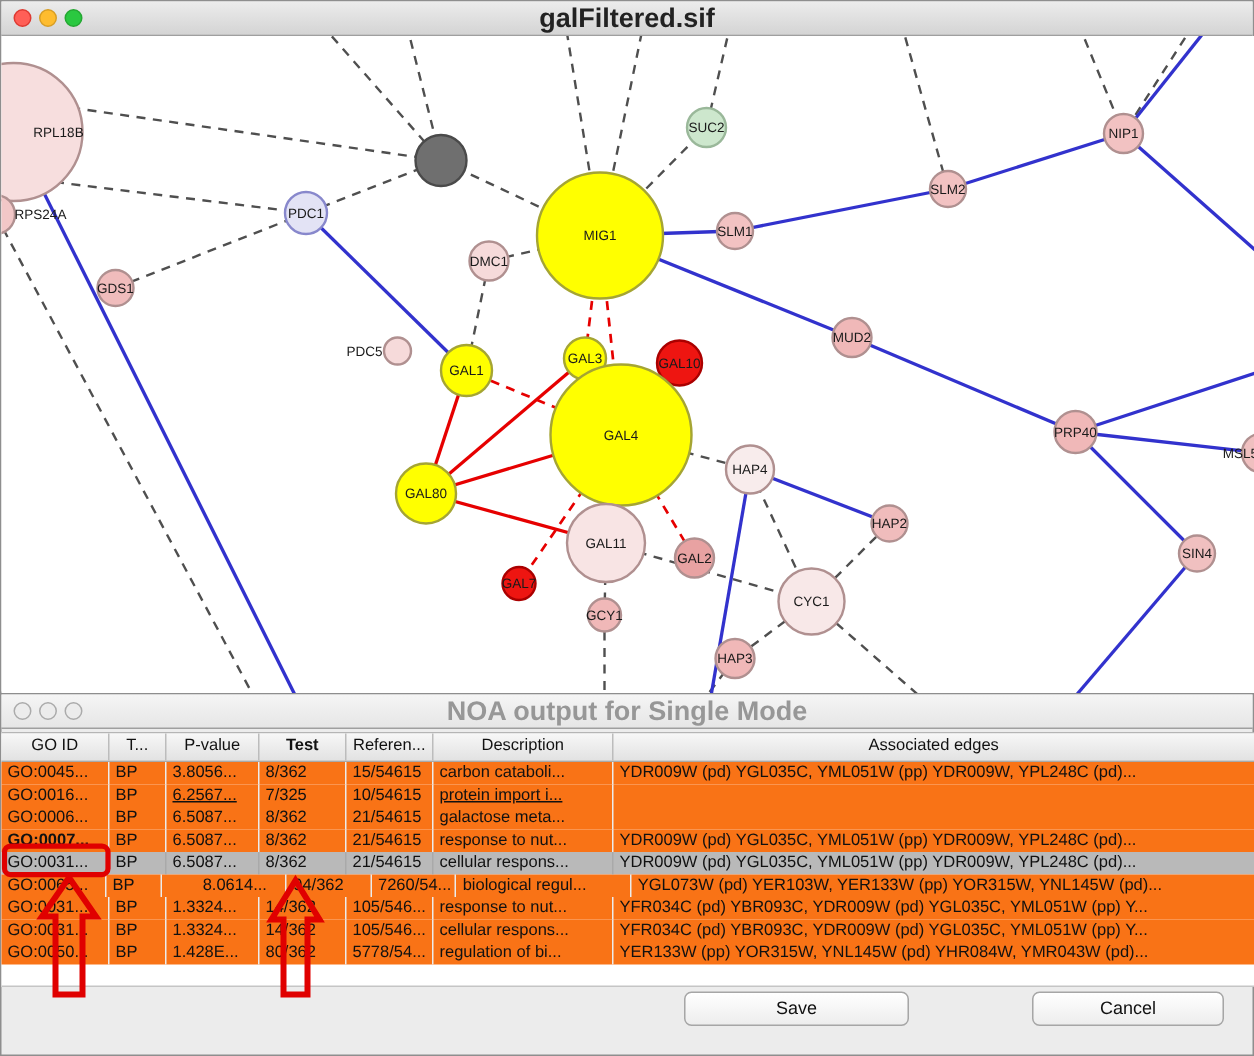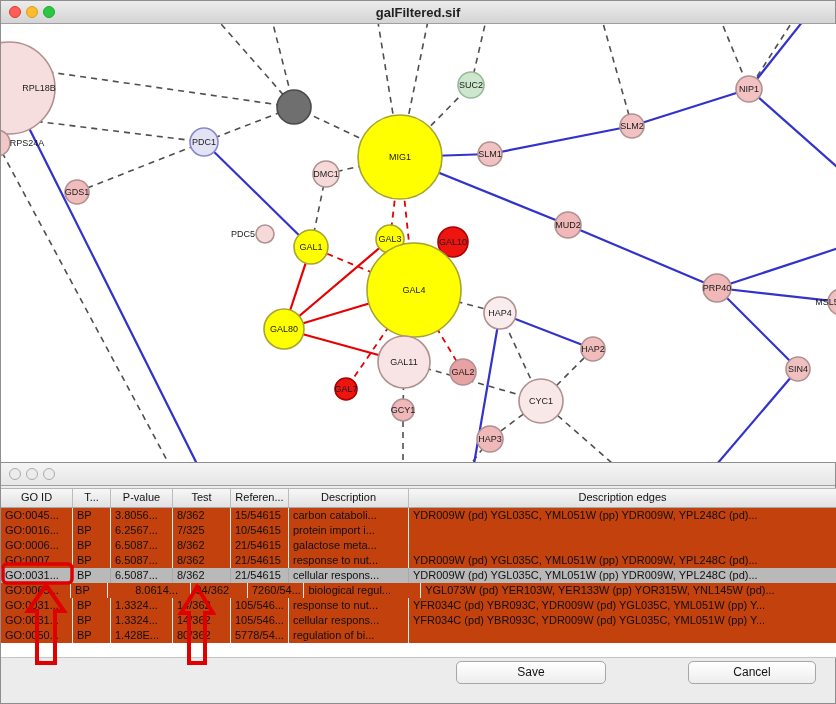--- a/index.html
+++ b/index.html
@@ -1,41 +1,41 @@
 <!DOCTYPE html>
 <html><head>
 <meta charset="utf-8">
 <style>
   html,body{margin:0;padding:0;}
   body{width:836px;height:704px;position:relative;font-family:"Liberation Sans",sans-serif;background:#dcdcdc;overflow:hidden;}
   .window{position:absolute;left:0;width:836px;box-sizing:border-box;border:1px solid #8e8e8e;}
   
   #win-net{top:0;height:462px;background:#ffffff;}
   .titlebar{height:22px;background:linear-gradient(#ececec,#d4d4d4);border-bottom:1px solid #9f9f9f;position:relative;display:flex;align-items:center;justify-content:center;}
-  .titlebar .title{font-size:13px;font-weight:bold;color:#222;}
+  .titlebar .title{font-size:18px;font-weight:bold;color:#222;}
   .lights{position:absolute;left:8px;top:5px;display:flex;gap:5px;}
   .light{width:12px;height:12px;border-radius:50%;box-sizing:border-box;border:1px solid #999;}
   .light.close{background:#ff5f57;border-color:#de3a32;}
   .light.min{background:#febc2e;border-color:#d89e24;}
   .light.zoom{background:#2ac840;border-color:#24a732;}
   .light.inactive{background:#ececec;border-color:#ababab;}
   #graph-svg{display:block;background:#ffffff;}
   .edge-pp{stroke:#3232cd;stroke-width:2.2;fill:none;}
   .edge-pd{stroke:#4f4f4f;stroke-width:1.6;stroke-dasharray:6,5;fill:none;}
   .edge-red-pp{stroke:#e60000;stroke-width:2.2;fill:none;}
   .edge-red-pd{stroke:#e60000;stroke-width:1.8;stroke-dasharray:6,5;fill:none;}
   .node-label{font-family:"Liberation Sans",sans-serif;font-size:9px;fill:#1a1a1a;text-anchor:middle;}
   
   #win-noa{top:462px;height:242px;background:#ececec;}
   #win-noa .titlebar{background:linear-gradient(#f5f5f5,#e6e6e6);}
   #win-noa .title{color:#979797;}
   .table{position:absolute;top:25px;left:0;width:836px;height:168px;background:#ffffff;border-top:1px solid #b5b5b5;border-bottom:1px solid #c5c5c5;}
   .thead{display:flex;height:18px;background:linear-gradient(#f7f7f7,#e2e2e2);border-bottom:1px solid #a9a9a9;}
   .th{font-size:11px;color:#111;text-align:center;line-height:17px;box-sizing:border-box;border-right:1px solid #bcbcbc;overflow:hidden;white-space:nowrap;}
-  .tr{display:flex;height:15px;background:#c2410c;}
+  .tr{display:flex;height:15px;background:#f97316;}
   .tr.selected{background:#b9b9b9;}
   .td{font-size:11px;color:#111;line-height:15px;box-sizing:border-box;padding-left:4px;border-right:1px solid #ececec;overflow:hidden;white-space:nowrap;}
   .tr.selected .td{border-right-color:#a9a9a9;}
   .btn{position:absolute;height:21px;border:1px solid #a6a6a6;border-radius:5px;background:linear-gradient(#ffffff,#ededed);font-size:12px;color:#111;text-align:center;line-height:20px;box-shadow:0 1px 0 rgba(255,255,255,.7) inset;}
   #annot-svg{position:absolute;top:0;left:0;pointer-events:none;}
   .annot{stroke:#e00000;fill:none;}
 </style>
 </head>
 <body>
 
@@ -161,60 +161,61 @@
     </svg>
 </div>
 
 <div class="window" id="win-noa">
   <div class="titlebar">
     <div class="lights">
       <div class="light inactive"></div>
       <div class="light inactive"></div>
       <div class="light inactive"></div>
     </div>
+    <span class="title">NOA output for Single Mode</span>
   </div>
 
   <div class="table">
     <div class="thead" id="thead">
         <div class="th" style="width: 72px;">GO ID</div>
         <div class="th" style="width: 38px;">T...</div>
         <div class="th" style="width: 62px;">P-value</div>
-        <div class="th" style="width: 58px;">Test</div>
+        <div class="th" style="width: 58px; font-weight: bold;">Test</div>
         <div class="th" style="width: 58px;">Referen...</div>
         <div class="th" style="width: 120px;">Description</div>
-        <div class="th" style="width: 428px;">Description edges</div>
+        <div class="th" style="width: 428px;">Associated edges</div>
       </div>
     <div id="tbody">
         <div class="tr">
           <div class="td" style="width: 72px;">GO:0045...</div>
           <div class="td" style="width: 38px;">BP</div>
           <div class="td" style="width: 62px;">3.8056...</div>
           <div class="td" style="width: 58px;">8/362</div>
           <div class="td" style="width: 58px;">15/54615</div>
           <div class="td" style="width: 120px;">carbon cataboli...</div>
           <div class="td" style="width: 428px;">YDR009W (pd) YGL035C, YML051W (pp) YDR009W, YPL248C (pd)...</div>
         </div>
         <div class="tr">
           <div class="td" style="width: 72px;">GO:0016...</div>
           <div class="td" style="width: 38px;">BP</div>
-          <div class="td" style="width: 62px;">6.2567...</div>
+          <div class="td" style="width: 62px; text-decoration: underline;">6.2567...</div>
           <div class="td" style="width: 58px;">7/325</div>
           <div class="td" style="width: 58px;">10/54615</div>
-          <div class="td" style="width: 120px;">protein import i...</div>
+          <div class="td" style="width: 120px; text-decoration: underline;">protein import i...</div>
         </div>
         <div class="tr">
           <div class="td" style="width: 72px;">GO:0006...</div>
           <div class="td" style="width: 38px;">BP</div>
           <div class="td" style="width: 62px;">6.5087...</div>
           <div class="td" style="width: 58px;">8/362</div>
           <div class="td" style="width: 58px;">21/54615</div>
           <div class="td" style="width: 120px;">galactose meta...</div>
         </div>
         <div class="tr">
-          <div class="td" style="width: 72px;">GO:0007...</div>
+          <div class="td" style="width: 72px; font-weight: bold;">GO:0007...</div>
           <div class="td" style="width: 38px;">BP</div>
           <div class="td" style="width: 62px;">6.5087...</div>
           <div class="td" style="width: 58px;">8/362</div>
           <div class="td" style="width: 58px;">21/54615</div>
           <div class="td" style="width: 120px;">response to nut...</div>
           <div class="td" style="width: 428px;">YDR009W (pd) YGL035C, YML051W (pp) YDR009W, YPL248C (pd)...</div>
         </div>
         <div class="tr selected">
           <div class="td" style="width: 72px;">GO:0031...</div>
           <div class="td" style="width: 38px;">BP</div>
@@ -251,20 +252,21 @@
           <div class="td" style="width: 120px;">cellular respons...</div>
           <div class="td" style="width: 428px;">YFR034C (pd) YBR093C, YDR009W (pd) YGL035C, YML051W (pp) Y...</div>
         </div>
         <div class="tr">
           <div class="td" style="width: 72px;">GO:0050...</div>
           <div class="td" style="width: 38px;">BP</div>
           <div class="td" style="width: 62px;">1.428E...</div>
           <div class="td" style="width: 58px;">80/362</div>
           <div class="td" style="width: 58px;">5778/54...</div>
           <div class="td" style="width: 120px;">regulation of bi...</div>
+          <div class="td" style="width: 428px;">YER133W (pp) YOR315W, YNL145W (pd) YHR084W, YMR043W (pd)...</div>
         </div>
       </div>
   </div>
 
   <div class="btn" id="save-btn" style="left:455px;top:198px;width:148px;">Save</div>
   <div class="btn" id="cancel-btn" style="left:687px;top:198px;width:126px;">Cancel</div>
 
   <svg id="annot-svg" width="836" height="242" viewBox="0 0 836 242">
     <rect x="2" y="101" width="69" height="19" rx="4" class="annot" stroke-width="3.5"></rect>
     <polygon points="45,122 63,148 54,148 54,200 36,200 36,148 27,148" class="annot" stroke-width="4"></polygon>

